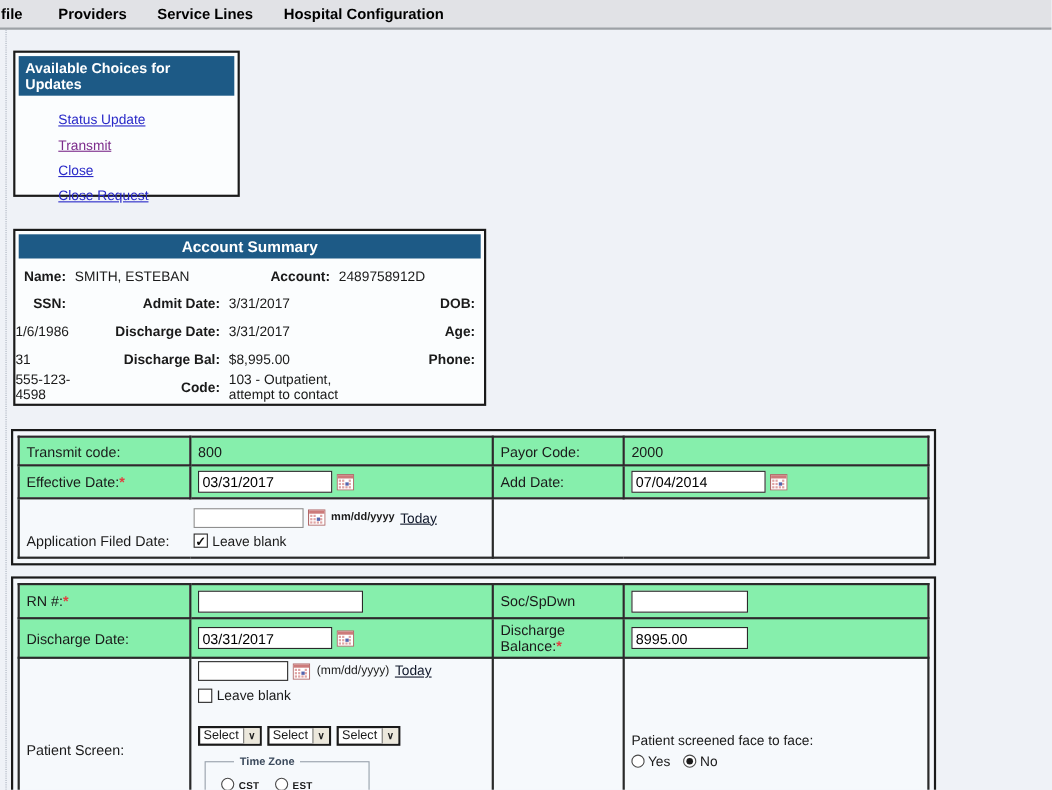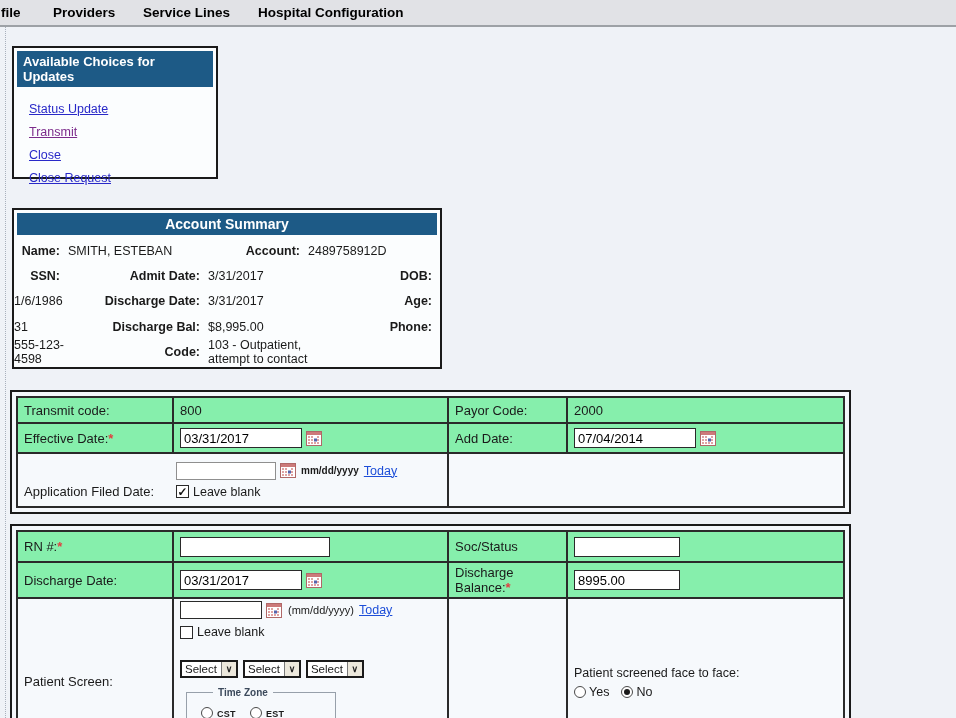--- a/index.html
+++ b/index.html
@@ -34,21 +34,21 @@
   
   .panel { position: absolute; background: #FBFDFE; border: 2px solid #1A1A1A; }
   .panel-header {
     margin: 3px; background: #1D5A86; color: #FFFFFF;
     font-weight: bold; padding: 3px 6px; font-size: 13px;
   }
   .choices { left: 12px; top: 46px; width: 206px; height: 133px; }
   .choices .links { padding: 8px 0 0 15px; }
   .choices .links a {
     display: block; font-size: 12.5px; line-height: 23px;
-    color: #2929C8; text-decoration: underline; cursor: pointer;
+    color: #2929C8; text-decoration: underline; cursor: pointer; margin-left: 24px;
   }
   .choices .links a.visited { color: #7C2B8B; }
 
   .account { left: 12px; top: 208px; width: 430px; height: 161px; }
   .account .panel-header { text-align: center; font-size: 14px; padding: 3px 0; }
   .acct-grid {
     display: grid; grid-template-columns: 54px 140px 100px 1fr;
     margin-top: 3px; font-size: 12.5px;
   }
   .acct-grid > div { height: 25.4px; display: flex; align-items: center; }
@@ -81,21 +81,21 @@
   input.w-date { width: 122px; }
   input.w-rn { width: 150px; }
   input.w-soc { width: 106px; }
   input.w-app { width: 100px; }
   input.w-ps { width: 82px; }
 
   .cal-icon { vertical-align: middle; margin-left: 4px; cursor: pointer; }
 
   .hint-bold { font-size: 10px; font-weight: bold; margin-left: 5px; }
   .hint { font-size: 11px; margin-left: 6px; }
-  a.today { font-size: 12.5px; color: #1d4ed8; text-decoration: underline; margin-left: 5px; cursor: pointer; }
+  a.today { font-size: 12.5px; color: #0f172a; text-decoration: underline; margin-left: 5px; cursor: pointer; }
 
   .inline-row { display: flex; align-items: center; }
   .app-row { display: flex; align-items: flex-end; }
   .app-label { width: 152px; flex: none; padding-top: 3px; }
 
   .checkbox {
     display: inline-flex; width: 13px; height: 13px; background: #FFFFFF;
     border: 1px solid #2A2A2A; align-items: center; justify-content: center;
     vertical-align: middle; cursor: pointer; flex: none;
   }
@@ -303,21 +303,21 @@
         <col>
       </colgroup>
     <tbody>
         <tr class="row-a" style="height:31px">
       <td>
         <span>RN #:</span><span class="req">*</span>
       </td>
       <td>
         <input class="fld w-rn" value="" style="">
       </td>
-      <td><span>Soc/Status</span></td>
+      <td><span>Soc/SpDwn</span></td>
       <td>
         <input class="fld w-soc" value="" style="">
       </td>
     </tr>
     <tr class="row-a" style="height:30px">
       <td><span>Discharge Date:</span></td>
       <td>
         <span class="inline-row">
           <input class="fld w-date" value="03/31/2017" style="">
           <svg class="cal-icon" width="16" height="15" viewBox="0 0 16 15">

